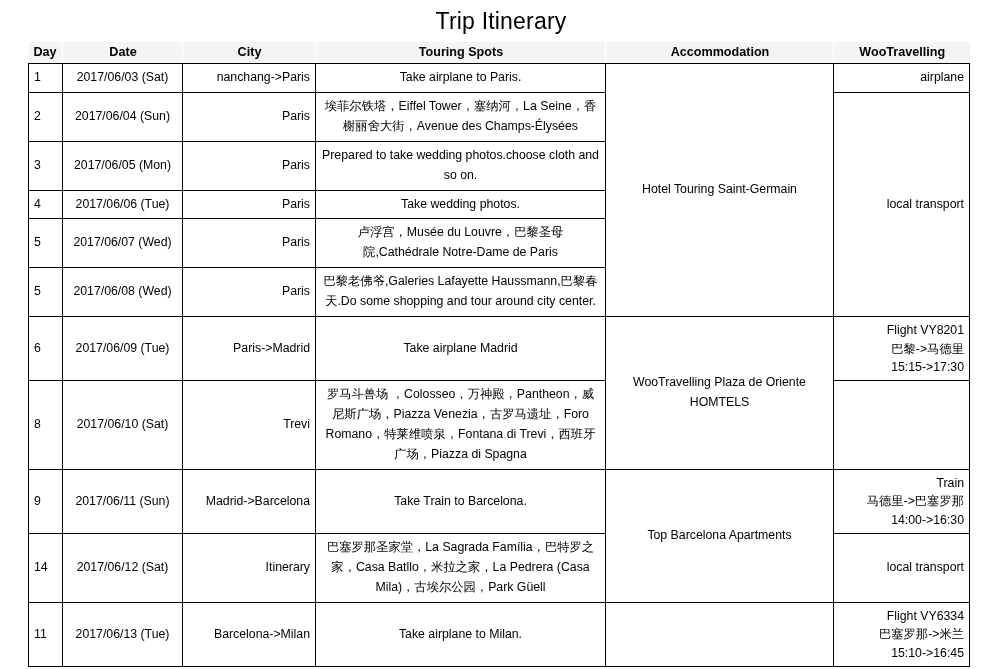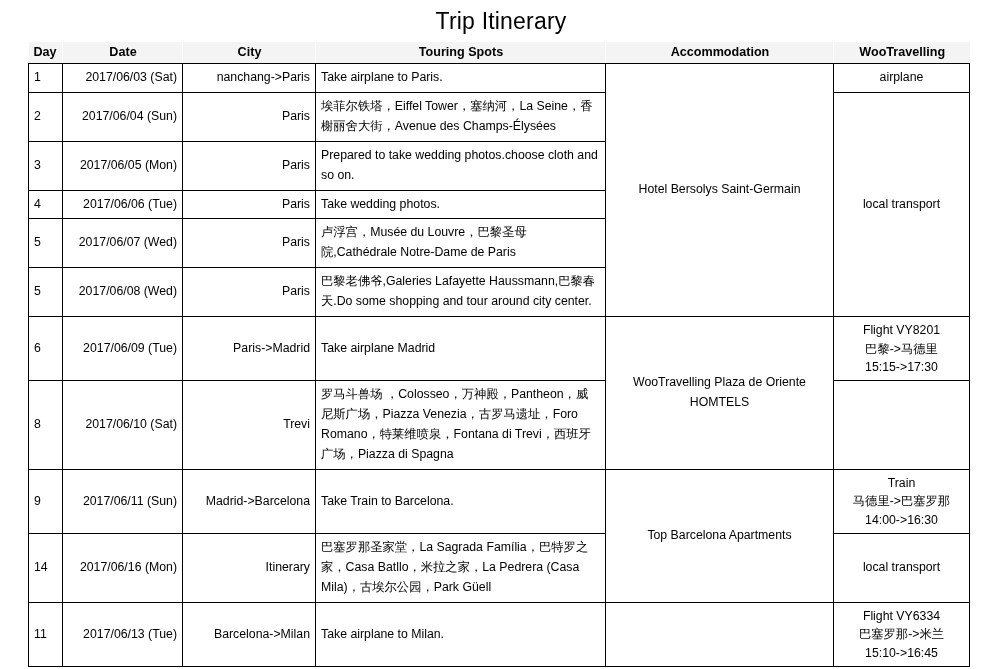--- a/index.html
+++ b/index.html
@@ -63,25 +63,25 @@
   }
   tbody td {
     border: 1px solid #000000;
     padding: 4px 5px 4px 5px;
     vertical-align: middle;
     line-height: 1.62;
     word-wrap: break-word;
     overflow-wrap: break-word;
   }
   tbody td.day    { text-align: left; }
-  tbody td.date   { text-align: right; white-space: nowrap; }
+  tbody td.date   { text-align: center; white-space: nowrap; }
   tbody td.city   { text-align: right; }
-  tbody td.spots  { text-align: left; }
+  tbody td.spots  { text-align: center; }
   tbody td.acc    { text-align: center; }
-  tbody td.trans  { text-align: center; margin-left: 28px; }
+  tbody td.trans  { text-align: right; margin-left: 28px; }
 
   tbody td.tight { line-height: 1.5; }
   .trans-line { display: block; }
   .acc-line { display: block; }
 </style>
 </head>
 <body>
 
 <div class="page">
 
@@ -108,21 +108,21 @@
         </tr>
       </thead>
       <tbody>
 
         <tr>
           <td class="day">1</td>
           <td class="date">2017/06/03 (Sat)</td>
           <td class="city">nanchang-&gt;Paris</td>
           <td class="spots">Take airplane to Paris.</td>
           <td class="acc" rowspan="6">
-            <span class="acc-line">Hotel Bersolys Saint-Germain</span>
+            <span class="acc-line">Hotel Touring Saint-Germain</span>
           </td>
           <td class="trans">
             <span class="trans-line">airplane</span>
           </td>
         </tr>
 
         <tr>
           <td class="day">2</td>
           <td class="date">2017/06/04 (Sun)</td>
           <td class="city">Paris</td>
@@ -196,21 +196,21 @@
           </td>
           <td class="trans tight">
             <span class="trans-line">Train</span>
             <span class="trans-line">马德里-&gt;巴塞罗那</span>
             <span class="trans-line">14:00-&gt;16:30</span>
           </td>
         </tr>
 
         <tr>
           <td class="day">14</td>
-          <td class="date">2017/06/16 (Mon)</td>
+          <td class="date">2017/06/12 (Sat)</td>
           <td class="city">Itinerary</td>
           <td class="spots">巴塞罗那圣家堂，La Sagrada Família，巴特罗之家，Casa Batllo，米拉之家，La Pedrera (Casa Mila)，古埃尔公园，Park Güell</td>
           <td class="trans">
             <span class="trans-line">local transport</span>
           </td>
         </tr>
 
         <tr>
           <td class="day">11</td>
           <td class="date">2017/06/13 (Tue)</td>

